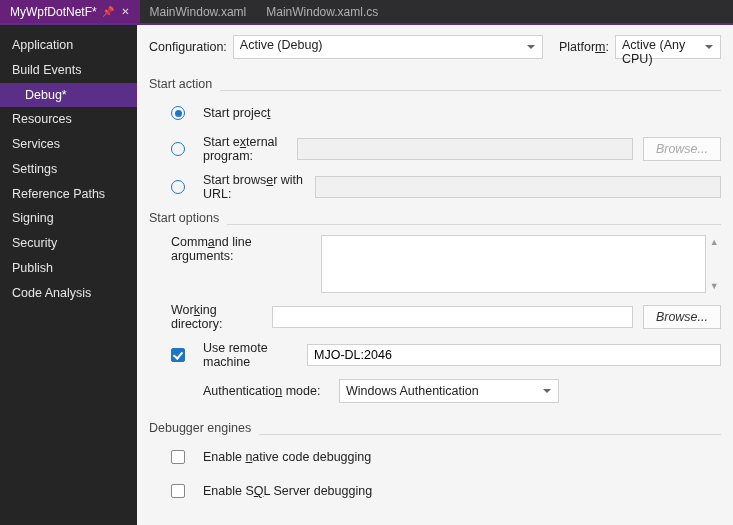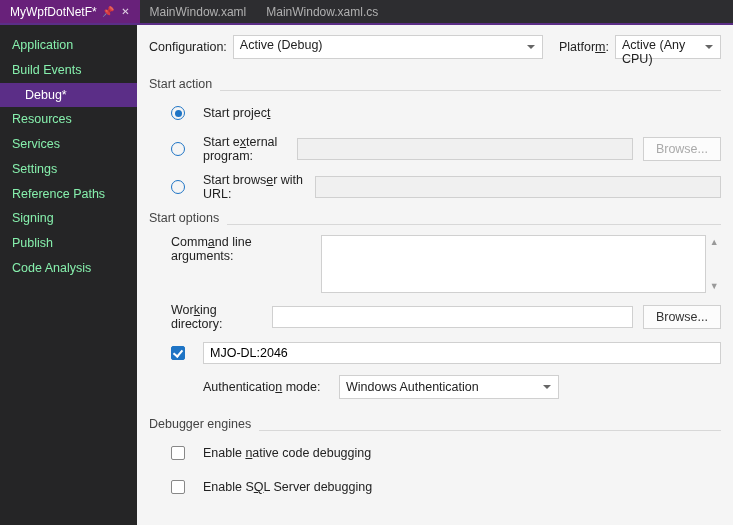--- a/index.html
+++ b/index.html
@@ -9,21 +9,21 @@
   
   .tabstrip { height:25px; background:#2d2d30; display:flex; align-items:stretch; border-bottom:2px solid #5b2e87; }
   .tab { display:flex; align-items:center; padding:0 10px; font-size:12px; color:#b0b0b0; gap:6px; cursor:pointer; }
   .tab.active { background:#68217a; color:#ffffff; }
   .tab-pin, .tab-close { font-size:10px; opacity:.8; }
   .tab.active .tab-pin, .tab.active .tab-close { color:#fff; }
 
   
   .split { flex:1; display:flex; min-height:0; }
   .sidebar { width:137px; background:#252526; padding-top:8px; }
-  .nav-item { color:#86efac; font-size:12.5px; padding:3px 10px 3px 12px; cursor:pointer; line-height:1.5; }
+  .nav-item { color:#e5e5e5; font-size:12.5px; padding:3px 10px 3px 12px; cursor:pointer; line-height:1.5; }
   .nav-item.selected { background:#5b2e87; color:#fff; position:relative;padding-left:25px; }
   .nav-item.selected::after{
     content:""; position:absolute; right:-8px; top:50%; transform:translateY(-50%);
     border:8px solid transparent; border-left-color:#5b2e87;
   }
 
   
   .content { flex:1; background:#f5f5f5; color:#222; overflow:auto; padding:10px 12px 20px 12px; font-size:12.5px; }
   .cfgrow { display:flex; align-items:center; gap:6px; margin-bottom:18px; }
   .cfgrow label { font-size:12.5px; }
@@ -41,21 +41,21 @@
   .radio, .check { width:14px; height:14px; display:inline-flex; align-items:center; justify-content:center; margin-right:8px; flex-shrink:0;}
   .radio{ border:1px solid #1e74c5; border-radius:50%; }
   .radio.on::after{ content:""; width:7px; height:7px; background:#1e74c5; border-radius:50%; display:block;}
   .check{ border:1px solid #888; border-radius:2px; background:#fff;}
   .check.on{ background:#1e74c5; border-color:#1e74c5;}
   .check.on::after{ content:""; width:4px; height:7px; border:solid #fff; border-width:0 2px 2px 0; transform:rotate(40deg); margin-top:-2px;}
 
   input.text, textarea.text, .selectbox { border:1px solid #d0d0d0; background:#fff; font-size:12.5px; padding:3px 6px; width:100%; }
   textarea.text{ height:58px; resize:none; }
   input.text[disabled]{ background:#f0f0f0; color:#999; }
-  .btn{ height:24px; border:1px solid #d0d0d0; background:#fcfcfc; padding:0 12px; font-size:12.5px; cursor:pointer; color:#333;}
+  .btn{ height:24px; border:1px solid #d0d0d0; background:#fcfcfc; padding:0 12px; font-size:12.5px; cursor:pointer; color:#333;font-style:italic;}
   .btn[disabled]{ color:#aaa; cursor:default;}
   .selectbox{ height:24px; position:relative; padding-right:36px; display:flex; align-items:center;}
   .selectbox::after{ content:""; position:absolute; right:7px; top:9px; border:4px solid transparent; border-top-color:#666;}
 
   .scroll-arrows{ width:14px; display:flex; flex-direction:column; justify-content:space-between; align-items:center; color:#999; font-size:9px; padding:2px 0;}
   .textarea-wrap{ display:flex; gap:2px; flex:1;}
   .underline{ text-decoration:underline; }
 </style>
 </head>
 <body>
@@ -78,20 +78,21 @@
 
   <div class="sidebar">
     <div class="nav-item">Application</div>
     <div class="nav-item">Build Events</div>
     <div class="nav-item selected">Debug*</div>
     <div class="nav-item">Resources</div>
     <div class="nav-item">Services</div>
     <div class="nav-item">Settings</div>
     <div class="nav-item">Reference Paths</div>
     <div class="nav-item">Signing</div>
+    <div class="nav-item">Security</div>
     <div class="nav-item">Publish</div>
     <div class="nav-item">Code Analysis</div>
   </div>
 
   <div class="content">
 
     <div class="cfgrow">
       <label>Configuration:</label>
       <div class="combo">
         <span>Active (Debug)</span>
@@ -142,20 +143,21 @@
     </div>
 
     <div class="formrow">
       <span class="lbl">Wor<span class="underline">k</span>ing directory:</span>
       <input class="text" value="" style="">
       <button class="btn">Browse...</button>
     </div>
 
     <div class="formrow">
       <span class="check on"></span>
+      <span class="lbl" style="width:126px">Use remote machine</span>
       <input class="text" value="MJO-DL:2046" style="">
     </div>
 
     <div class="formrow">
       <span style="width:22px"></span>
       <span class="lbl" style="width:126px">Authenticatio<span class="underline">n</span> mode:</span>
       <div class="selectbox" style="flex:0 0 220px">
         <span>Windows Authentication</span>
       </div>
     </div>

